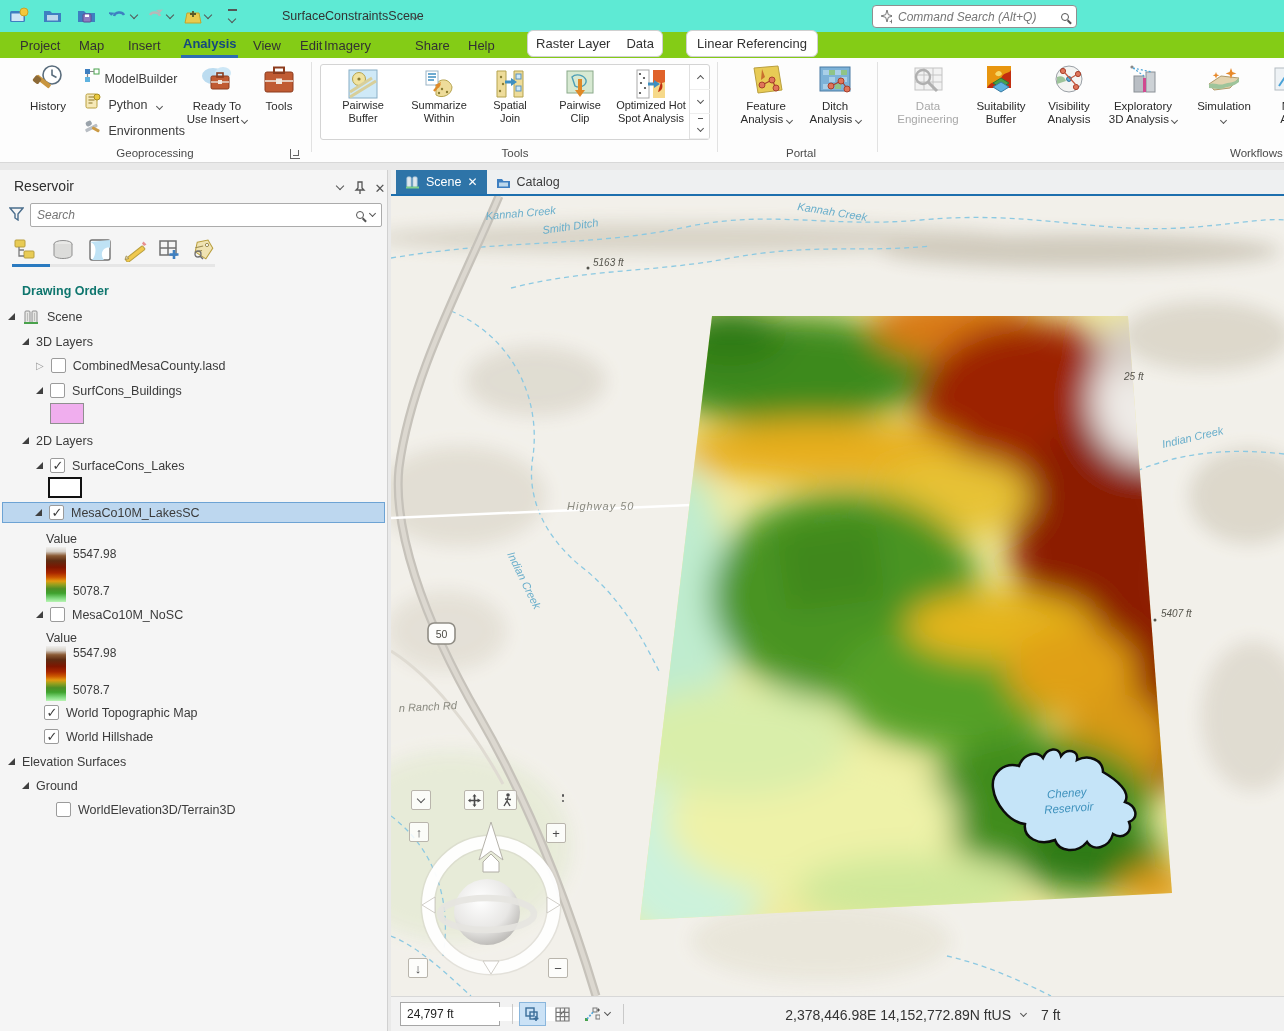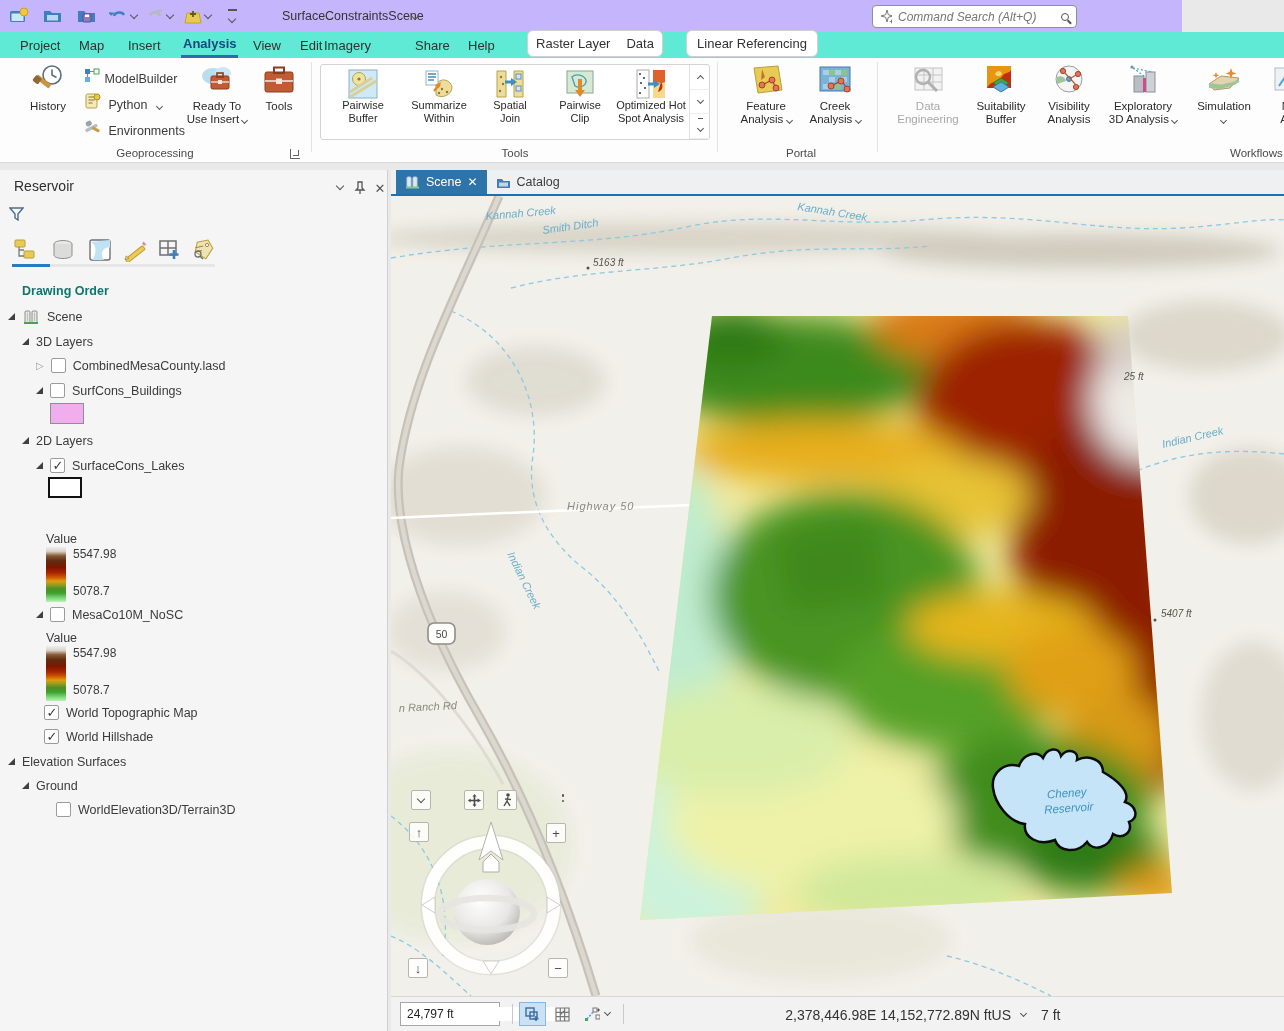--- a/index.html
+++ b/index.html
@@ -2,22 +2,22 @@
 <html><head>
 <meta charset="utf-8">
 <style>
   * { margin:0; padding:0; box-sizing:border-box; }
   html,body { width:1284px; height:1031px; overflow:hidden; }
   body { font-family:"Liberation Sans","DejaVu Sans",sans-serif; font-size:12.5px; color:#3b3b3b; background:#e9e9e9; }
   .abs { position:absolute; }
   #win { position:relative; width:1284px; height:1031px; background:#e9e9e9; }
 
   
-  #titlebar { left:0; top:0; width:1182px; height:32px; background:#c4b5fd;text-decoration:underline; }
-  #menubar  { left:0; top:32px; width:1284px; height:26px; background:#5eead4; }
+  #titlebar { left:0; top:0; width:1284px; height:32px; background:#5eead4;text-decoration:underline; }
+  #menubar  { left:0; top:32px; width:1284px; height:26px; background:#84cc16; }
   #ribbon   { left:0; top:58px; width:1284px; height:105px; background:#fdfdfd; border-bottom:1px solid #d8d8d8; overflow:hidden; }
   .qat-btn { width:22px; height:22px; display:flex; align-items:center; justify-content:center; }
   .chev { display:inline-block; width:6px; height:6px; border-right:1.4px solid #555; border-bottom:1.4px solid #555; transform:rotate(45deg); margin-top:-3px; }
   .chev.sm { width:5px; height:5px; }
   .title-text { font-size:12.5px; color:#333; }
   .search-box { display:flex; align-items:center; gap:6px; width:205px; height:23px; background:#fff; border:1px solid #8f8f8f; border-radius:4px; padding:0 7px; }
   .search-box input { border:none; outline:none; flex:1; font-style:italic; font-size:12px; color:#666; background:transparent; font-family:inherit; }
   .mag { width:8px; height:8px; border:1.6px solid #555; border-radius:50%; position:relative; flex:none; }
   .mag::after { content:""; position:absolute; width:5px; height:1.6px; background:#555; transform:rotate(45deg); right:-4px; bottom:-3px; }
 
@@ -321,21 +321,21 @@
           <g fill="#8fc487">
             <rect x="12" y="6" width="6" height="5"></rect>
             <rect x="24" y="6" width="6" height="5"></rect>
             <rect x="18" y="20" width="6" height="5"></rect>
           </g>
           <circle cx="14" cy="22" r="3" fill="#e0755a" stroke="#a8402c"></circle>
           <circle cx="24" cy="17" r="3" fill="#e0755a" stroke="#a8402c"></circle>
           <circle cx="30" cy="25" r="3" fill="#e0755a" stroke="#a8402c"></circle>
           <path d="M16 21 L22 18 M26 19 L29 23" stroke="#a8402c" stroke-width="1.2"></path>
         </svg>
-      <span class="lbl"><span>Creek</span><br><span>Analysis</span> <span class="chev sm"></span></span>
+      <span class="lbl"><span>Ditch</span><br><span>Analysis</span> <span class="chev sm"></span></span>
     </div>
     <div class="rgroup-label" style="left:731px;width:140px">Portal</div>
     <div class="rsep" style="left:877px"></div>
 
     <div class="rbtn disabled" style="left:893px;top:6px;width:70px">
       <svg width="34" height="32">
           <rect x="4" y="4" width="27" height="22" fill="#f2f2f2" stroke="#c4c4c4"></rect>
           <path d="M4 11 h27 M4 18 h27 M13 4 v22 M22 4 v22" stroke="#c4c4c4"></path>
           <circle cx="12" cy="13" r="7" fill="none" stroke="#b0b0b0" stroke-width="2.4"></circle>
           <path d="M17 18 L26 27" stroke="#b0b0b0" stroke-width="3"></path>
@@ -402,20 +402,25 @@
           <path d="M6 9 v4" stroke="#555" stroke-width="1.3"></path>
         </svg>
     </div>
     <div class="pane-ico" style="left:372px">✕</div>
 
     <div class="pane-ico" style="left:8px;top:36px">
       <svg width="15" height="14">
           <path d="M1 1 h13 l-5 6 v6 l-3 -2 v-4 z" fill="none" stroke="#4a6d8c" stroke-width="1.4"></path>
         </svg>
     </div>
+    <div class="csearch">
+      <input type="text" placeholder="Search" style="">
+      <span class="mag"></span>
+      <span class="chev sm"></span>
+    </div>
 
     <div class="tbar-ico" style="left:10px">
       <svg width="26" height="24">
           <rect x="3" y="2" width="10" height="7" rx="1" fill="#e8cb55" stroke="#b99f3e"></rect>
           <rect x="12" y="13" width="10" height="7" rx="1" fill="#e8cb55" stroke="#b99f3e"></rect>
           <path d="M7 9 v9 h5 M7 12 h5" stroke="#7a7a7a" fill="none" stroke-width="1.3"></path>
         </svg>
     </div>
     <div class="tbar-ico" style="left:48px">
       <svg width="26" height="24">
@@ -484,20 +489,25 @@
     <div class="row" style="left:22px;top:260px">
       <span class="exp"></span>
       <span>2D Layers</span>
     </div>
     <div class="row" style="left:36px;top:285px">
       <span class="exp"></span>
       <span class="cb on"></span>
       <span>SurfaceCons_Lakes</span>
     </div>
     <div class="abs" style="left:48px;top:307px;width:34px;height:21px;background:#fff;border:2.5px solid #111"></div>
+    <div class="row sel-row" style="left:2px;top:332px;width:383px;padding-left:32px">
+      <span class="exp"></span>
+      <span class="cb on"></span>
+      <span>MesaCo10M_LakesSC</span>
+    </div>
     <div class="row" style="left:46px;top:358px">Value</div>
     <div class="ramp" style="top:377px"></div>
     <span class="ramp-val" style="top:377px">5547.98</span>
     <span class="ramp-val" style="top:414px">5078.7</span>
     <div class="row" style="left:36px;top:434px">
       <span class="exp"></span>
       <span class="cb"></span>
       <span>MesaCo10M_NoSC</span>
     </div>
     <div class="row" style="left:46px;top:457px">Value</div>

